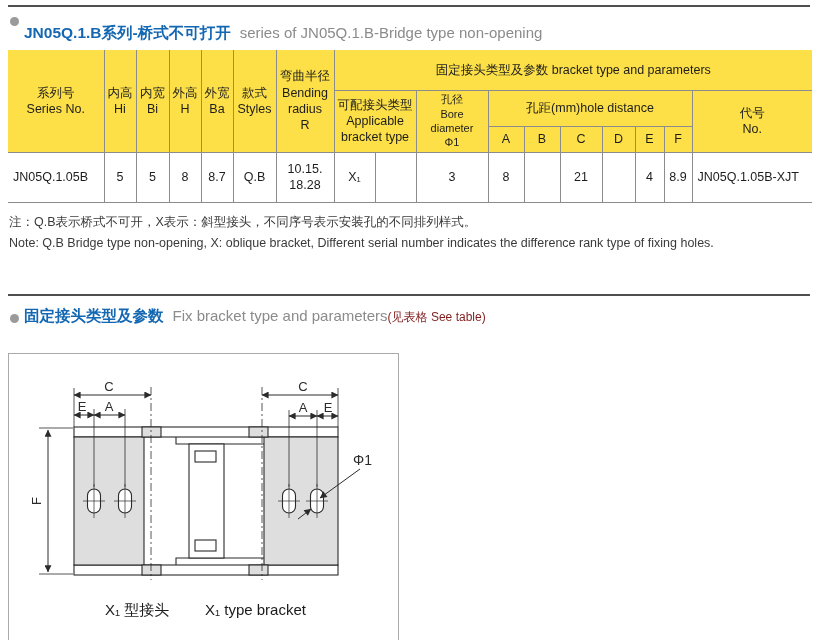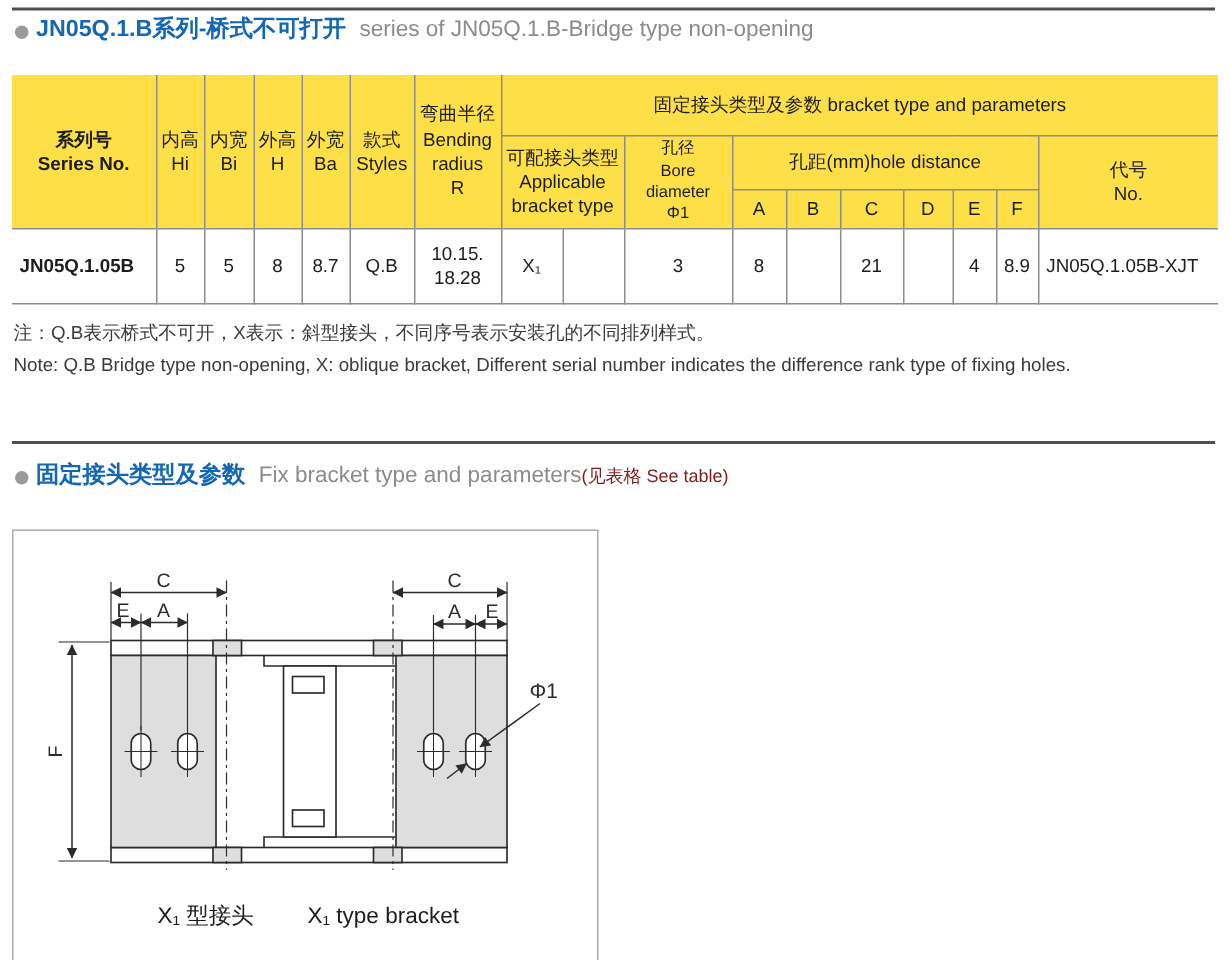--- a/index.html
+++ b/index.html
@@ -17,21 +17,21 @@
 
   table.spec{
     position:absolute;left:8px;top:50px;width:804px;
     border-collapse:collapse;table-layout:fixed;
   }
   table.spec td{
     border:1px solid #8c8c8c;text-align:center;vertical-align:middle;
     padding:0 2px;font-size:12.5px;line-height:1.3;white-space:pre-line;color:#1d1d1d;
   }
   table.spec tr.r1 td{border-top:none;}
-  table.spec td.first{border-left:none;font-weight:bold;}
+  table.spec td.first{border-left:none;}
   table.spec td.last{border-right:none;}
   table.spec td.hd{background:#fde047;}
   table.spec tr.r1{height:40px;}
   table.spec tr.r2{height:36px;}
   table.spec tr.r3{height:26px;}
   table.spec tr.r4{height:50px;}
   table.spec td.fs11{font-size:11px;text-align:center;}
   table.spec td.alignL{text-align:left;padding-left:5px;}
 
   .notes{position:absolute;left:9px;top:212px;font-size:12.5px;color:#3a3a3a;line-height:1.65;}
@@ -45,21 +45,21 @@
   .cap{font-size:15px;fill:#1c1c1c;}
 </style>
 </head>
 <body>
 
 <div id="page">
 
   <div class="topline"></div>
 
   <span class="bullet" style="top:17px;"></span>
-  <div class="sect-head" style="top:9px;">
+  <div class="sect-head" style="top:23px;">
     <span class="t-zh">JN05Q.1.B系列-桥式不可打开</span>
     <span class="t-en">series of JN05Q.1.B-Bridge type non-opening</span>
   </div>
 
   <table class="spec">
     <colgroup>
       <col style="width:96px">
         <col style="width:32px">
         <col style="width:33px">
         <col style="width:32px">

